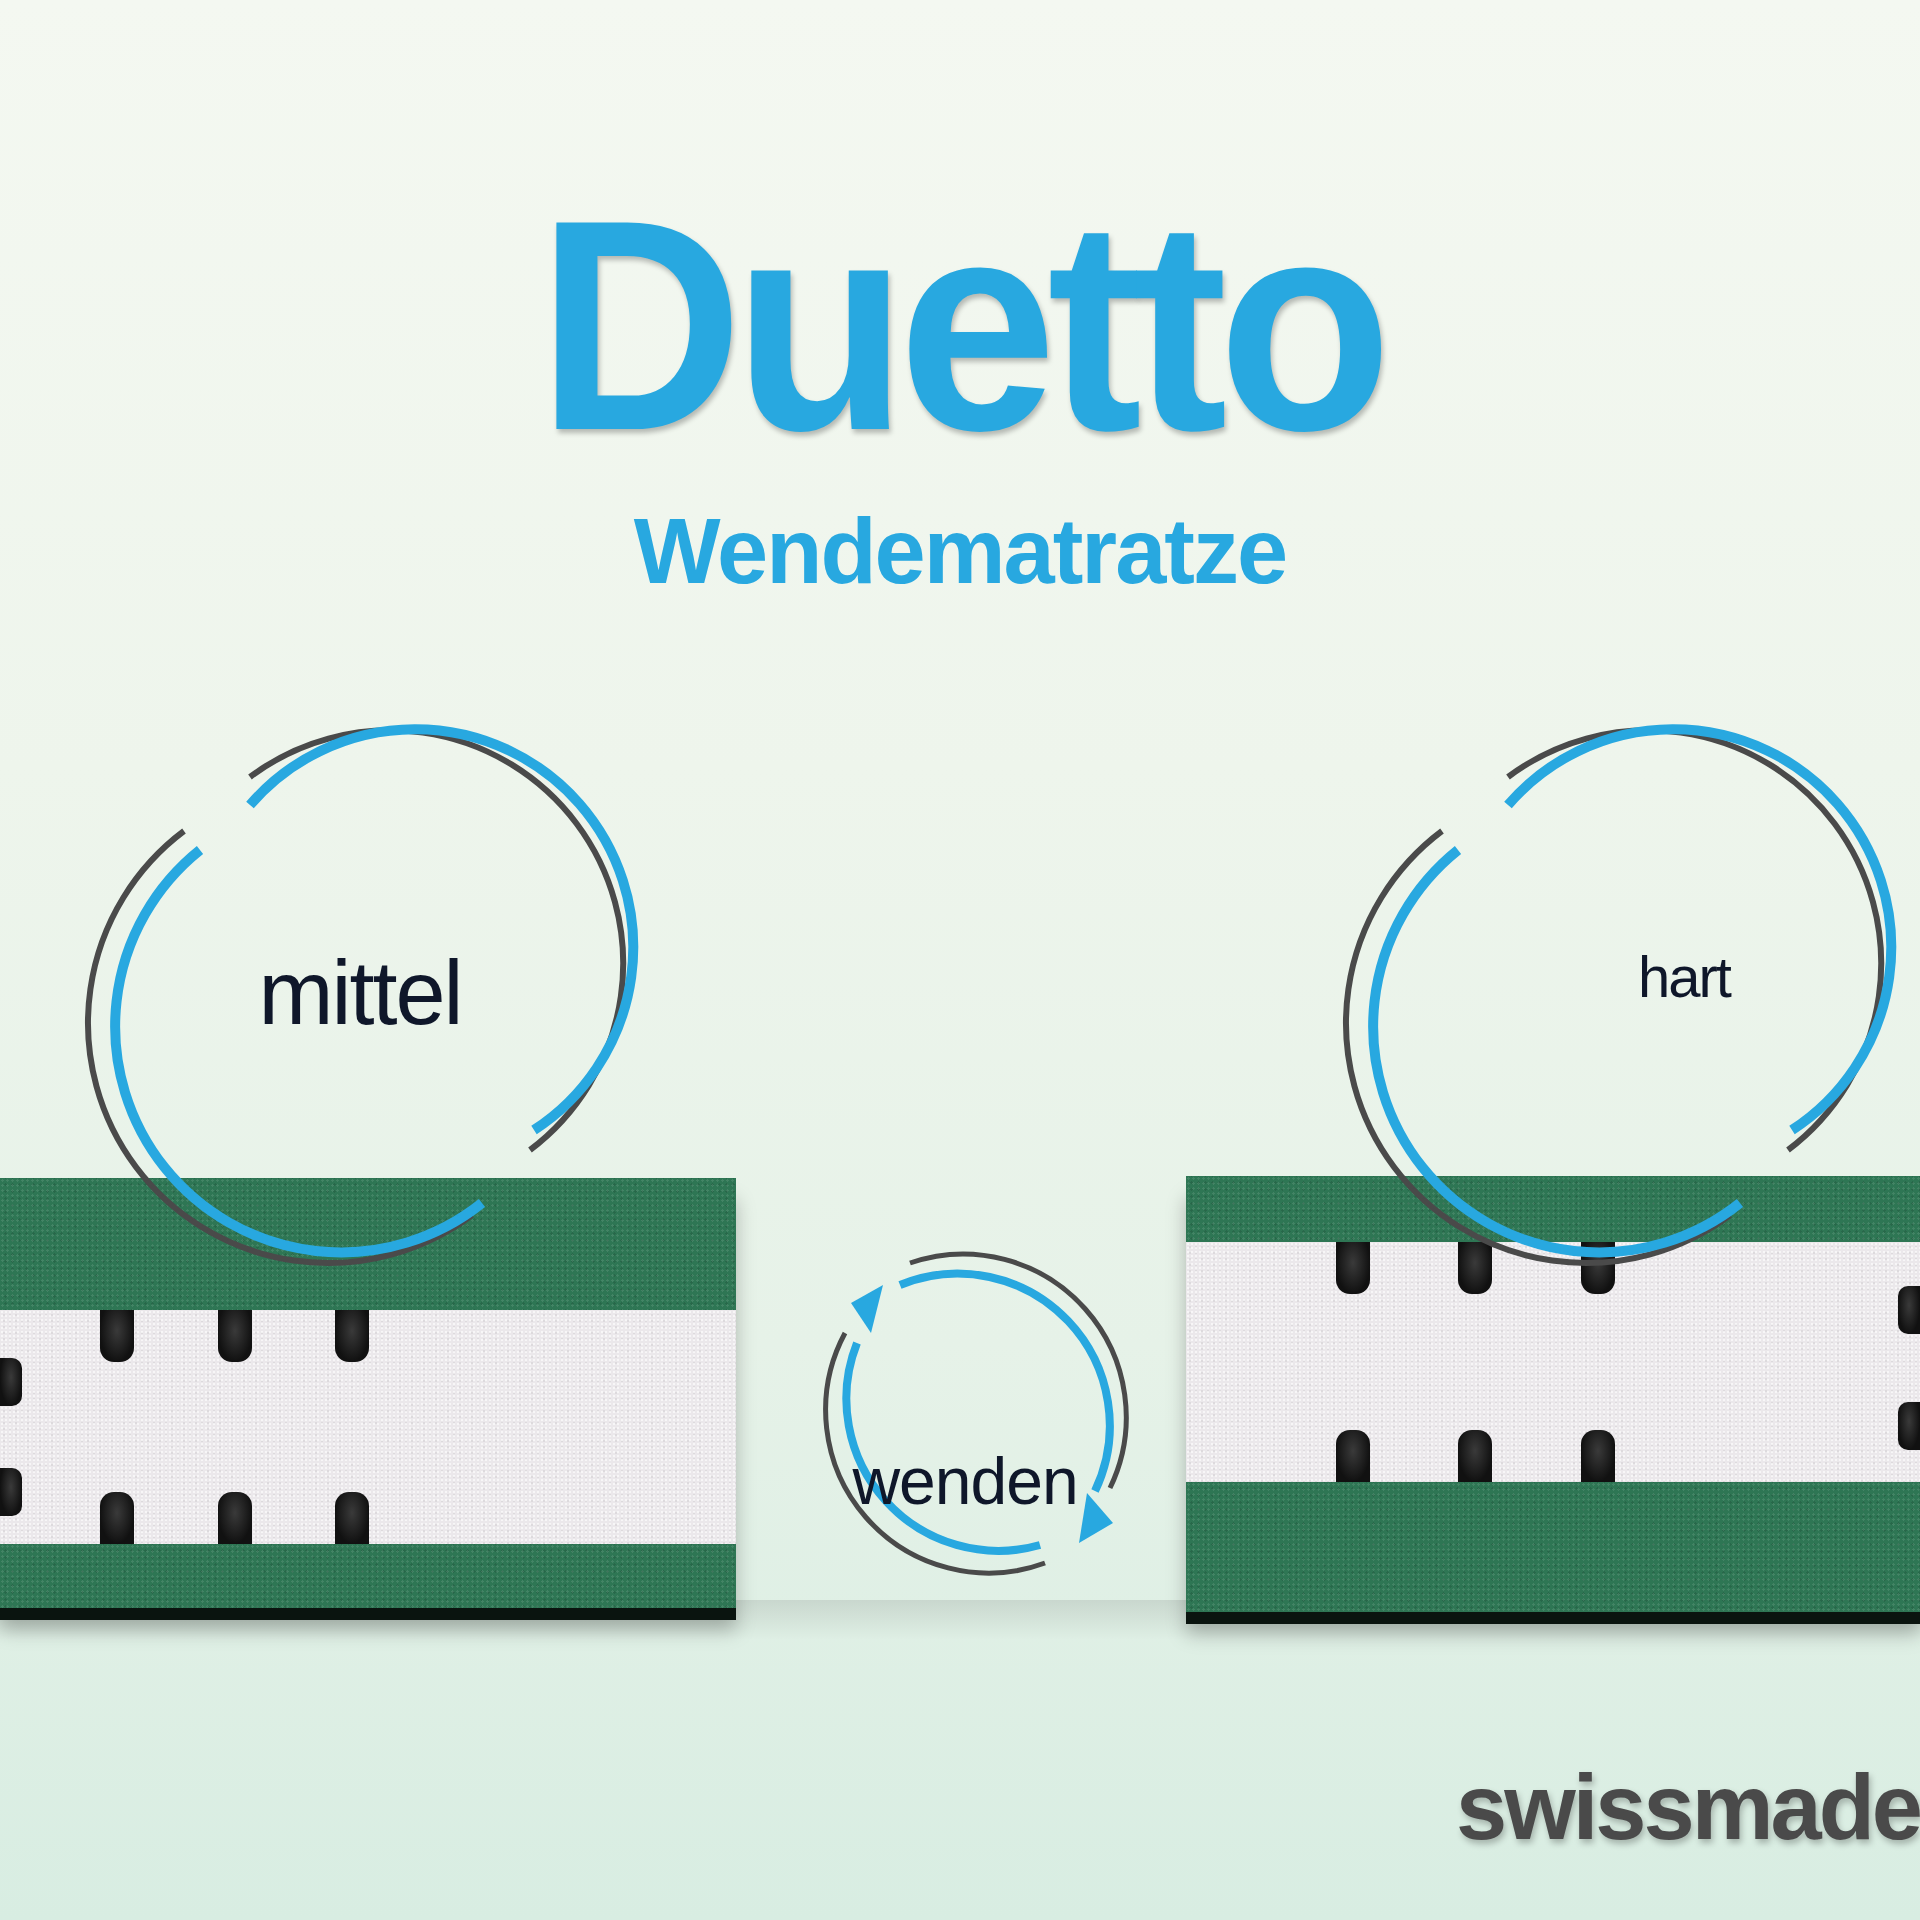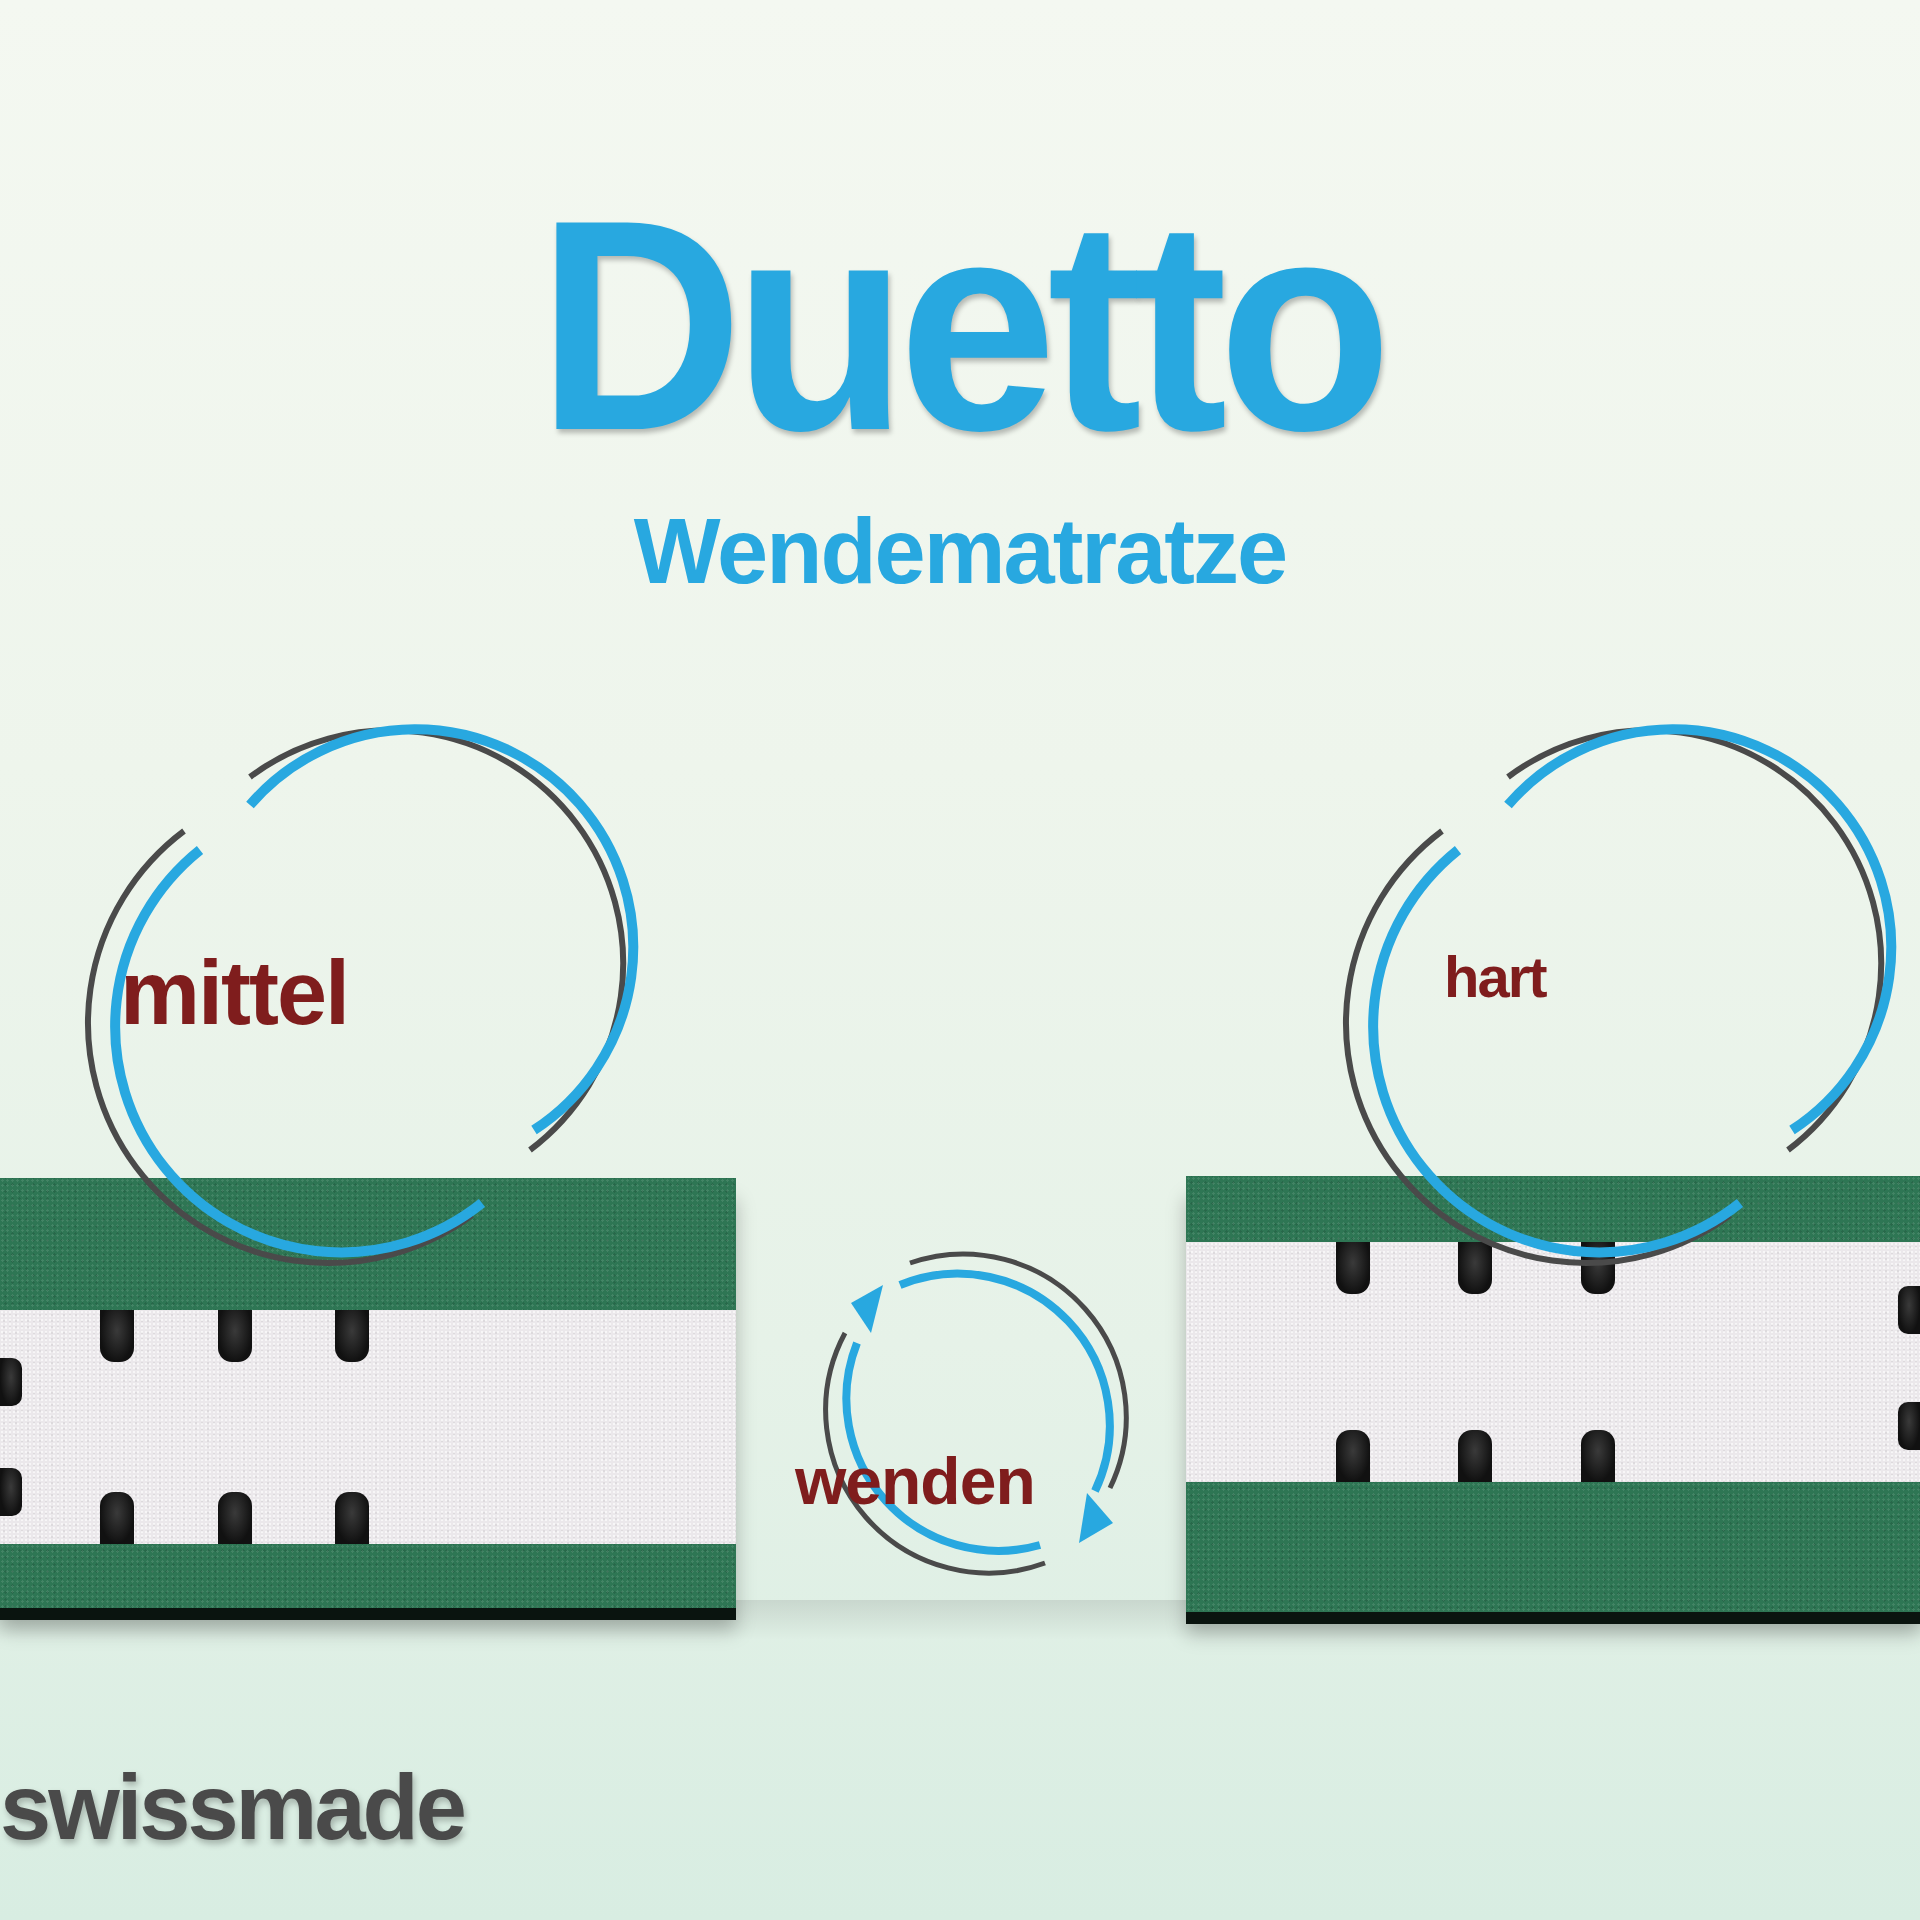--- a/index.html
+++ b/index.html
@@ -81,31 +81,31 @@
     }
     .slot.bottom {
       border-radius: 14px 14px 0 0;
     }
     .circle-svg {
       position: absolute;
       overflow: visible;
     }
     .circle-label {
       position: absolute;
-      text-align: left;
-      font-weight: 700;
-      color: #7f1d1d;
+      text-align: center;
+      font-weight: 400;
+      color: #0f172a;
       line-height: 1;
     }
     .brand {
       position: absolute;
       left: 0;
       width: 1920px;
       top: 1755px;
-      text-align: left;
+      text-align: right;
       font-weight: 700;
       font-size: 92px;
       letter-spacing: -3px;
       color: #4a4a4a;
       text-shadow: 2px 4px 6px rgba(0,0,0,0.25);
     }
   </style>
 </head>
 <body>
 

